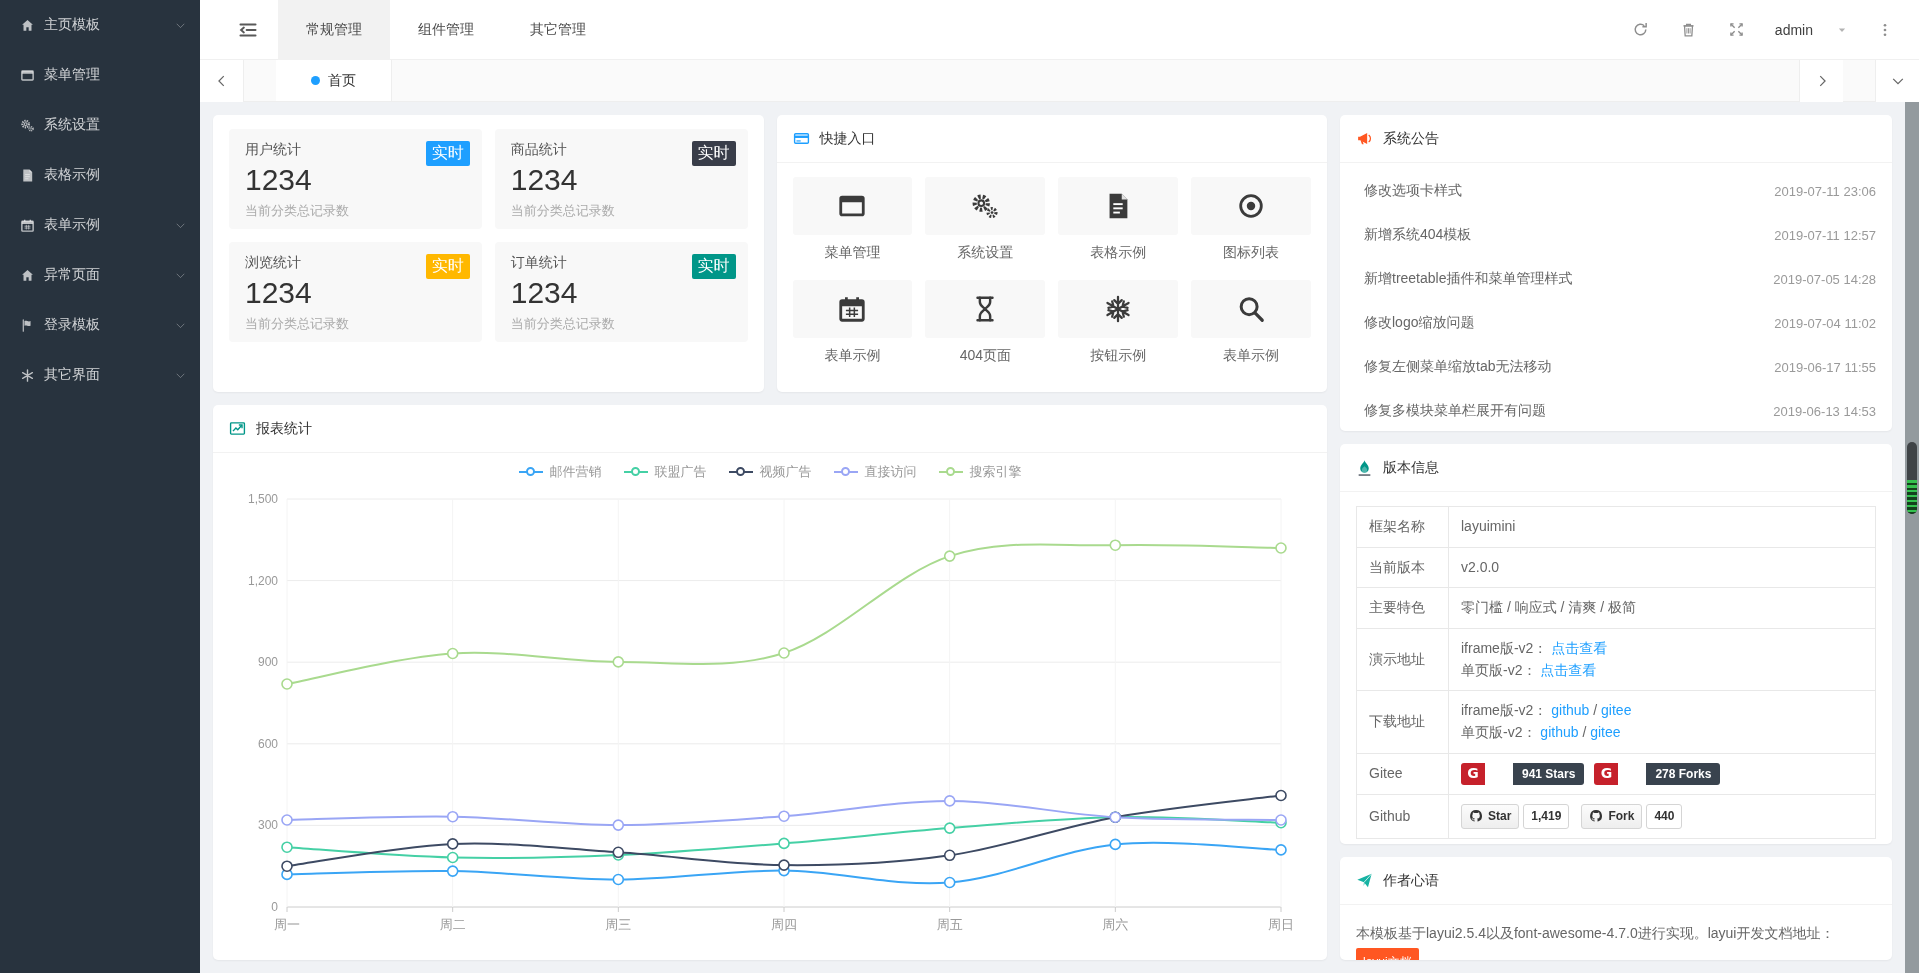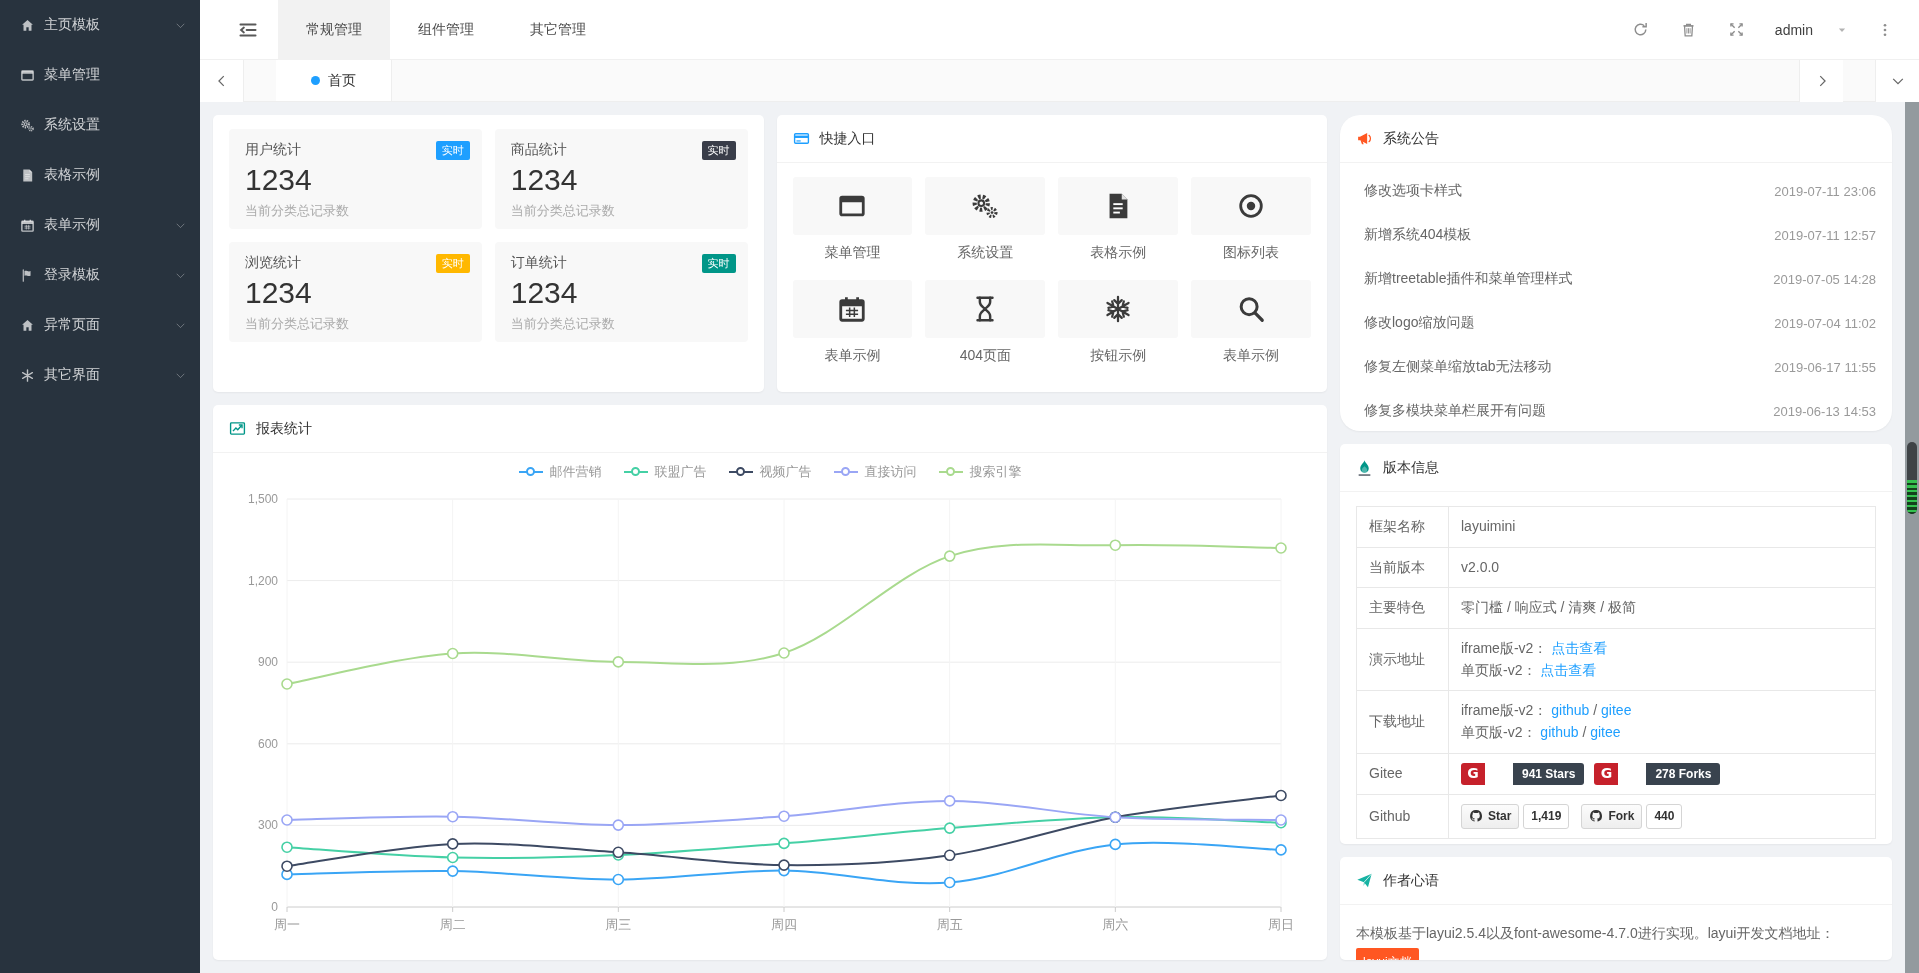--- a/index.html
+++ b/index.html
@@ -48,21 +48,21 @@
     border-bottom:1px solid #f2f2f2; font-size:14px; color:#333; }
   .panel-bd { padding:14px 16px; }
 
   #row1 { display:flex; gap:13px; height:277px; }
   #stats-panel,#quick-panel { flex:1; }
 
   
   #stats-grid { display:grid; grid-template-columns:1fr 1fr; gap:13px; }
   .stat-card { background:#f8f8f8; border-radius:4px; padding:12px 16px; height:100px; position:relative; }
   .stat-label { font-size:14px; color:#555; }
-  .stat-badge { position:absolute; right:12px; top:12px; color:#fff; font-size:11px; padding:2px 6px; border-radius:2px; }
+  .stat-badge { position:absolute; right:12px; top:12px; color:#fff; font-size:16px; padding:2px 6px; border-radius:2px; }
   .stat-value { font-size:30px; color:#333; margin-top:4px; }
   .stat-desc { font-size:13px; color:#aaa; margin-top:5px; }
 
   
   #quick-grid { display:grid; grid-template-columns:repeat(4,1fr); gap:18px 13px; }
   .quick-item { text-align:center; cursor:pointer; }
   .quick-box { background:#f8f8f8; border-radius:3px; height:58px; display:flex; align-items:center; justify-content:center; }
   .quick-label { margin-top:9px; font-size:14px; color:#666; }
 
   
@@ -170,38 +170,38 @@
         <span class="s-label">表单示例</span>
         <span class="s-chev">
           <svg width="11" height="11" viewBox="0 0 32 32">
             <path d="M5 11l11 11 11-11" fill="none" stroke="rgba(255,255,255,.6)" stroke-width="2.8"></path>
           </svg>
         </span>
       </div>
       <div class="side-item">
         <span class="s-ico">
           <svg width="15" height="15" viewBox="0 0 32 32">
-            <path d="M7 4v24" stroke="rgba(255,255,255,.82)" stroke-width="2.5" stroke-linecap="round"></path>
-            <path d="M9.5 6.5c4-2.5 7.5 2.5 13 0v10c-5.5 2.5-9-2.5-13 0Z" fill="rgba(255,255,255,.82)"></path>
-          </svg>
-        </span>
-        <span class="s-label">登录模板</span>
+            <path d="M16 4.5 27.5 14.5h-3v12.5h-6v-7.5h-5v7.5h-6V14.5h-3Z" fill="rgba(255,255,255,.82)"></path>
+          </svg>
+        </span>
+        <span class="s-label">异常页面</span>
         <span class="s-chev">
           <svg width="11" height="11" viewBox="0 0 32 32">
             <path d="M5 11l11 11 11-11" fill="none" stroke="rgba(255,255,255,.6)" stroke-width="2.8"></path>
           </svg>
         </span>
       </div>
       <div class="side-item">
         <span class="s-ico">
           <svg width="15" height="15" viewBox="0 0 32 32">
-            <path d="M16 4.5 27.5 14.5h-3v12.5h-6v-7.5h-5v7.5h-6V14.5h-3Z" fill="rgba(255,255,255,.82)"></path>
-          </svg>
-        </span>
-        <span class="s-label">异常页面</span>
+            <path d="M7 4v24" stroke="rgba(255,255,255,.82)" stroke-width="2.5" stroke-linecap="round"></path>
+            <path d="M9.5 6.5c4-2.5 7.5 2.5 13 0v10c-5.5 2.5-9-2.5-13 0Z" fill="rgba(255,255,255,.82)"></path>
+          </svg>
+        </span>
+        <span class="s-label">登录模板</span>
         <span class="s-chev">
           <svg width="11" height="11" viewBox="0 0 32 32">
             <path d="M5 11l11 11 11-11" fill="none" stroke="rgba(255,255,255,.6)" stroke-width="2.8"></path>
           </svg>
         </span>
       </div>
       <div class="side-item">
         <span class="s-ico">
           <svg width="15" height="15" viewBox="0 0 32 32">
             <g stroke="rgba(255,255,255,.82)" stroke-width="3" stroke-linecap="round">
@@ -578,21 +578,21 @@
             <circle cx="555.0" cy="170.0" r="5" fill="#fff" stroke="#a9da8e" stroke-width="1.6"></circle>
             <circle cx="720.7" cy="73.1" r="5" fill="#fff" stroke="#a9da8e" stroke-width="1.6"></circle>
             <circle cx="886.3" cy="62.2" r="5" fill="#fff" stroke="#a9da8e" stroke-width="1.6"></circle>
             <circle cx="1052.0" cy="65.0" r="5" fill="#fff" stroke="#a9da8e" stroke-width="1.6"></circle>
           </svg>
         </div>
     </div>
   </div>
 
   <div id="col-right">
-    <div class="panel" style="height:316px;border-radius:20px;">
+    <div class="panel" style="height:316px;">
       <div class="panel-hd">
         <span id="ico-horn">
             <svg width="17" height="17" viewBox="0 0 32 32">
               <path d="M4 12.5h3.5L21 5.5v21L7.5 19.5H4Z" fill="#FF5722"></path>
               <path d="M24.5 10a8 8 0 0 1 0 12" fill="none" stroke="#FF5722" stroke-width="2.4" stroke-linecap="round"></path>
               <path d="M9 20.5 11.2 27h3.2l-2-6.5Z" fill="#FF5722"></path>
             </svg>
           </span>
         <span>系统公告</span>
       </div>

